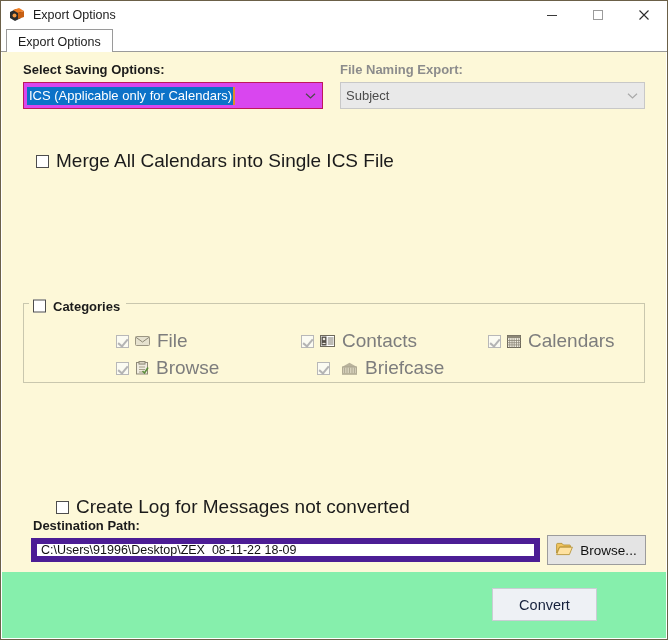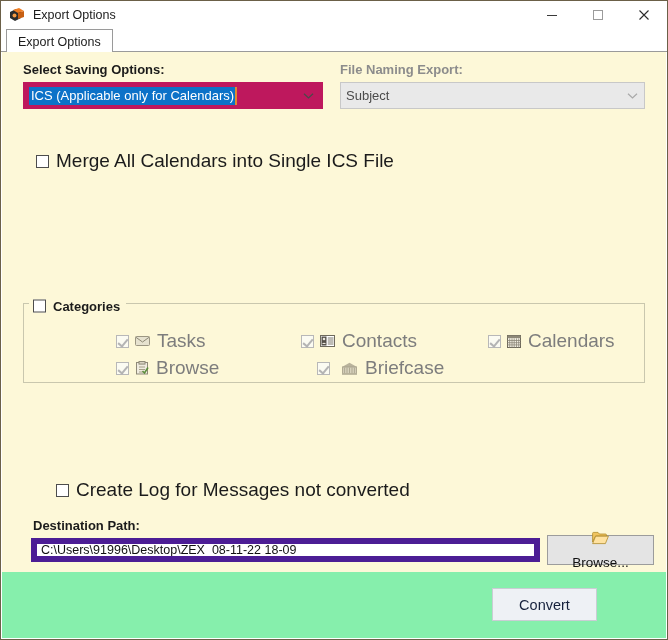--- a/index.html
+++ b/index.html
@@ -103,22 +103,22 @@
     color: #1b1b1b;
     white-space: nowrap;
   }
   .label-bold.disabled { color: #8c8c8c; }
 
   
   .combo {
     position: absolute;
     box-sizing: border-box;
     height: 27px;
-    border: 3px solid #be185d;
-    background: #be185d;
+    border: 1px solid #be185d;
+    background: #d946ef;
     display: flex;
     align-items: center;
   }
   .combo.disabled {
     border: 1px solid #c8c8c8;
     background: #e9e9e9;
   }
   .combo-value {
     flex: 1 1 auto;
     font-size: 13px;
@@ -330,21 +330,21 @@
     </div>
 
     <div class="cb-row" style="left:114px; top:278px;">
       <span class="cbox dim"></span>
       <span class="cb-icon">
         <svg width="15" height="12" viewBox="0 0 15 12">
           <rect x="0.5" y="1.5" width="14" height="9" rx="1" fill="#e6e2cf" stroke="#9b9682"></rect>
           <path d="M0.8 2.2 L7.5 7 L14.2 2.2" stroke="#8d8875" fill="none"></path>
         </svg>
       </span>
-      <span class="cb-label dim">Tasks</span>
+      <span class="cb-label dim">File</span>
     </div>
 
     <div class="cb-row" style="left:114px; top:305px;">
       <span class="cbox dim"></span>
       <span class="cb-icon">
         <svg width="14" height="14" viewBox="0 0 14 14">
           <rect x="1.5" y="1.5" width="11" height="11.5" fill="#f0ece0" stroke="#8f8a78"></rect>
           <rect x="4" y="0.5" width="6" height="2.6" fill="#d8d3c2" stroke="#8f8a78"></rect>
           <path d="M4 6 H10 M4 8.5 H10 M4 11 H8" stroke="#9c977f" stroke-width="0.9"></path>
           <path d="M7.5 10 L9.5 12 L13 6.5" stroke="#5e8f3e" stroke-width="1.6" fill="none"></path>
@@ -386,30 +386,30 @@
         <svg width="14" height="13" viewBox="0 0 14 13">
           <rect x="0.5" y="0.5" width="13" height="12" fill="#f2efe2" stroke="#6d6859"></rect>
           <rect x="0.5" y="0.5" width="13" height="2.6" fill="#8d8878"></rect>
           <path d="M2.7 3.4 V12.5 M5 3.4 V12.5 M7.2 3.4 V12.5 M9.5 3.4 V12.5 M11.7 3.4 V12.5" stroke="#8d8878" stroke-width="0.8"></path>
           <path d="M0.5 5.5 H13.5 M0.5 7.7 H13.5 M0.5 9.9 H13.5" stroke="#8d8878" stroke-width="0.8"></path>
         </svg>
       </span>
       <span class="cb-label dim">Calendars</span>
     </div>
 
-    <div class="cb-row" style="left:54px; top:427px;">
+    <div class="cb-row" style="left:54px; top:444px;">
       <span class="cbox"></span>
       <span class="cb-label">Create Log for Messages not converted</span>
     </div>
 
     <div class="label-bold" style="left:31px; top:466px;">Destination Path:</div>
 
     <div class="textfield" style="left:29px; top:486px; width:509px;">C:\Users\91996\Desktop\ZEX_08-11-22 18-09</div>
 
-    <div class="browse-btn" style="left:545px; top:483px; width:107px; height:30px;flex-direction:column;">
+    <div class="browse-btn" style="left:545px; top:483px; width:99px; height:30px;">
       <span>
         <svg width="17" height="14" viewBox="0 0 17 14">
           <path d="M0.6 2.4 Q0.6 1.4 1.6 1.4 H6 L7.4 3 H13.5 Q14.4 3 14.4 3.9 V5 H3.6 L0.6 11 Z" fill="#f0c460" stroke="#b08b2a" stroke-width="0.8"></path>
           <path d="M3.6 5.2 H16.4 L13.4 12.6 H0.6 Z" fill="#ffe2a0" stroke="#b08b2a" stroke-width="0.8"></path>
         </svg>
       </span>
       <span>Browse...</span>
     </div>
 
   </div>

